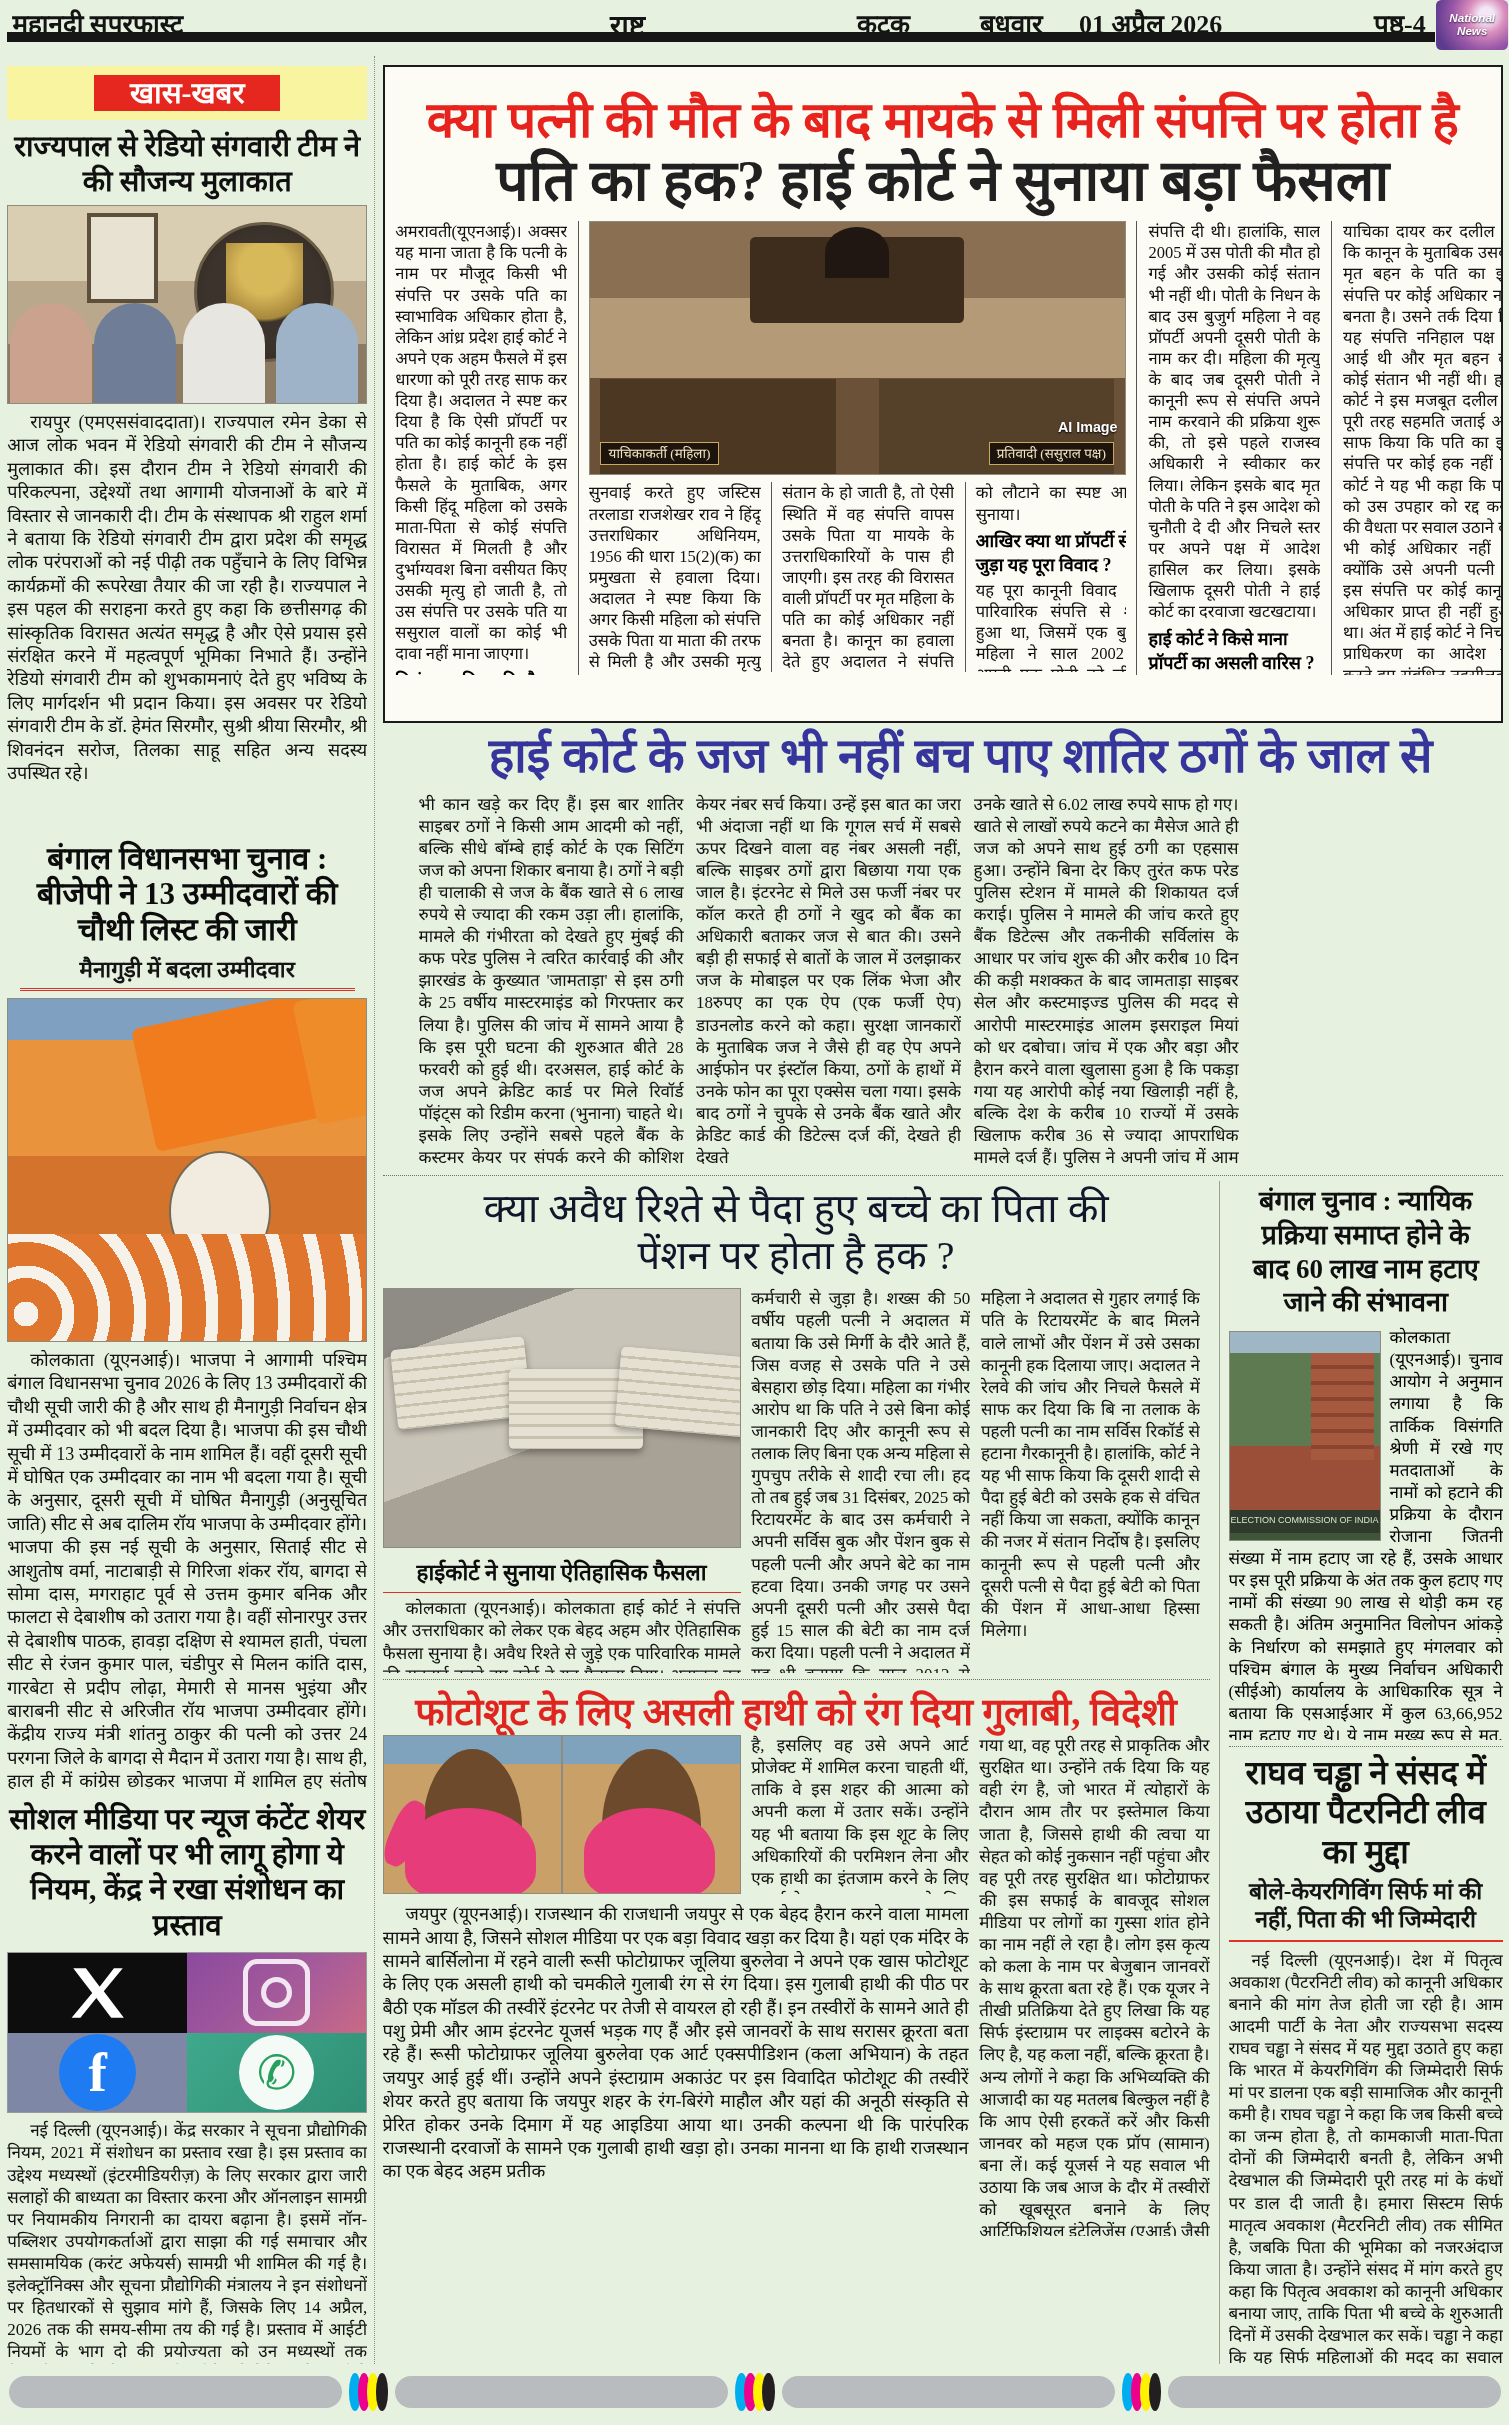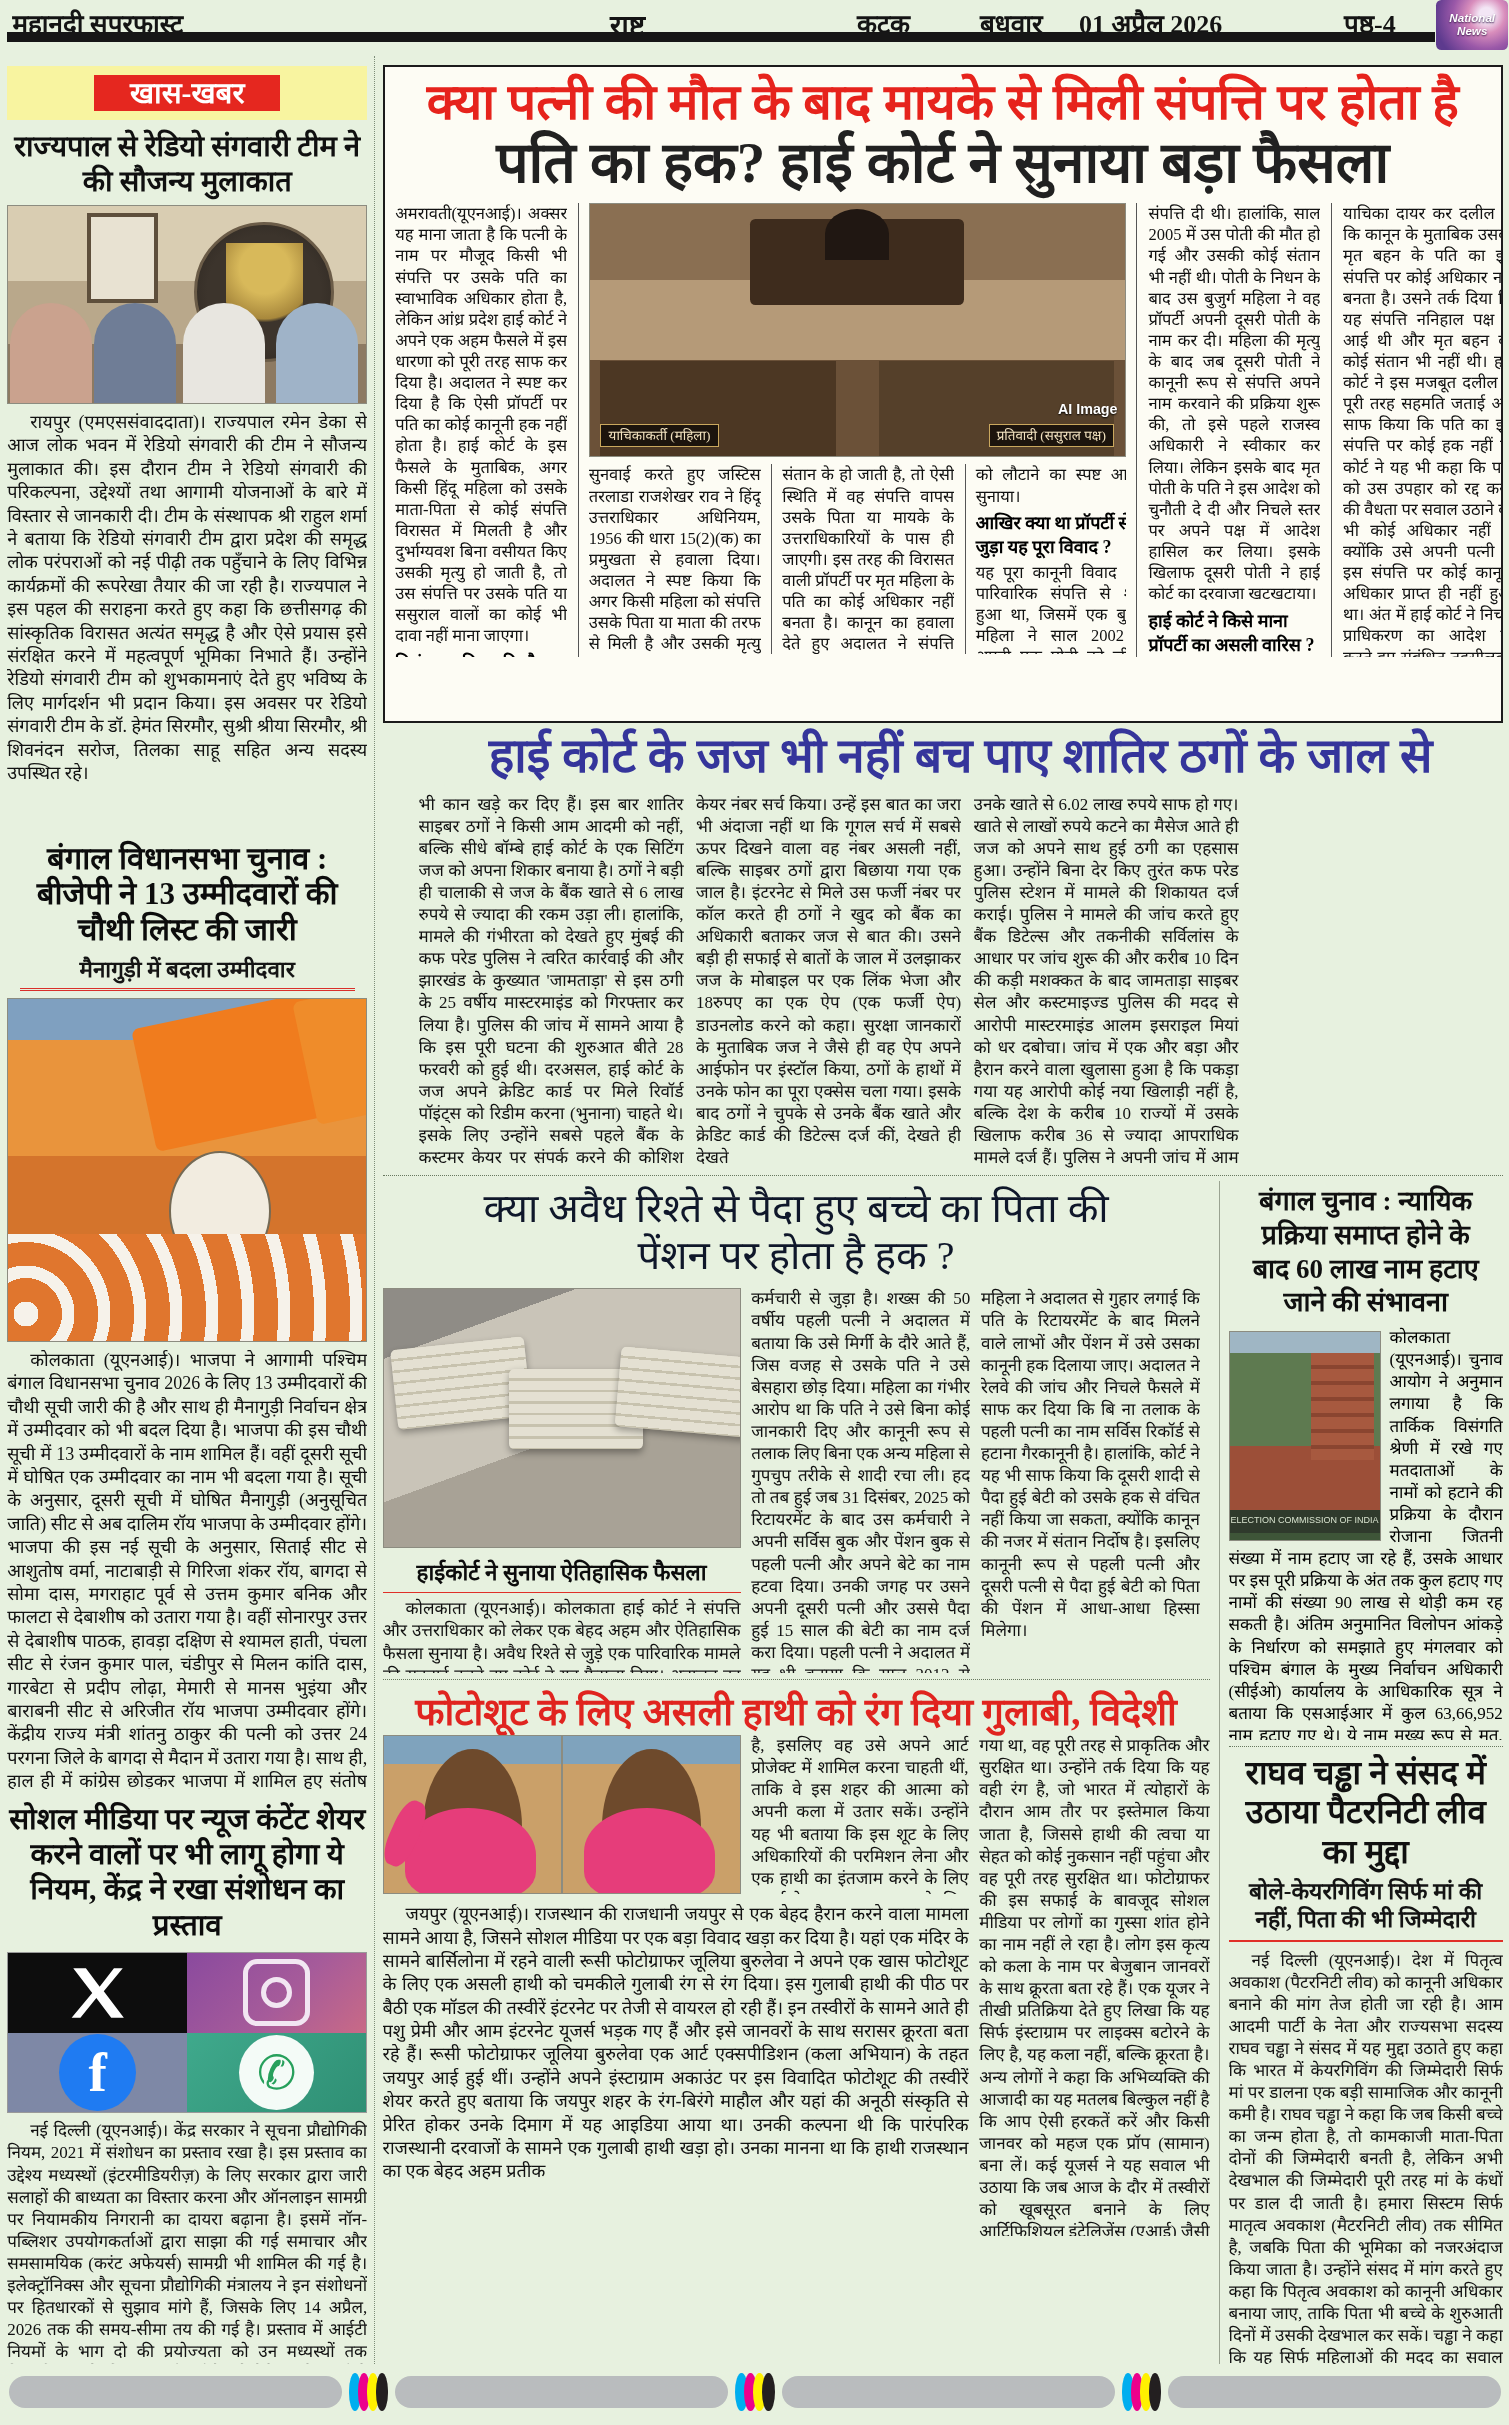--- a/index.html
+++ b/index.html
@@ -7,21 +7,21 @@
   .page{position:relative;width:1510px;height:2426px;background:#e7f1df;overflow:hidden;}
 
   
   .masthead{position:relative;height:52px;}
   .m-item{position:absolute;top:5.4px;font-weight:bold;font-size:26px;color:#141414;white-space:nowrap;}
   .m-paper{left:12.5px;}
   .m-edition{left:610px;font-size:28px;}
   .m-city{left:857px;}
   .m-day{left:980px;}
   .m-date{left:1079px;}
-  .m-page{left:1344px;}
+  .m-page{left:1374px;}
   .m-rule{position:absolute;left:7.2px;right:75px;top:32px;height:9.8px;background:#161616;}
   .m-logo{position:absolute;right:1.8px;top:0;width:72px;height:50px;border-radius:5.4px;
     background:radial-gradient(circle at 70% 30%, #f3e6f5 0 12%, #d98ebc 30%, #9a58a8 55%, #5d3a8e 85%);
     display:flex;flex-direction:column;align-items:center;justify-content:center;color:#fff;
     font-family:"Liberation Sans",sans-serif;font-style:italic;font-weight:bold;font-size:11.6px;line-height:1.1;
     text-shadow:0 0.9px 1.8px #3a1d4e;}
 
   
   .content{display:flex;padding:3.6px 7.2px 0 7.2px;height:2308px;}
   .sidebar{width:360px;flex:none;overflow:hidden;}
@@ -69,21 +69,21 @@
   .insta-glyph:after{content:"";position:absolute;left:12.5px;top:12.5px;width:21.5px;height:21.5px;border:5.4px solid #f2e6f2;border-radius:50%;}
   .ic-fb{background:#7e88a6;}
   .fb-circle{width:77px;height:77px;border-radius:50%;background:#1f7bf2;color:#fff;display:flex;align-items:center;justify-content:center;
      font-weight:bold;font-size:55px;font-family:"Liberation Serif",serif;}
   .ic-wa{background:linear-gradient(135deg,#3fa98c,#2f8f74);}
   .wa-circle{width:75px;height:75px;border-radius:50%;background:#f4fbf7;display:flex;align-items:center;justify-content:center;
      color:#27a05c;font-size:47px;}
 
   
   .lead-box{border:2.7px solid #1b1b1b;background:#fdfcf4;margin-top:9px;padding:7.2px 10.7px;height:640px;overflow:hidden;}
-  .lead-h1{color:#e6231c;font-size:50px;font-weight:bold;text-align:center;line-height:1.12;margin:0 0 0 0;}
+  .lead-h1{color:#e6231c;font-size:50px;font-weight:bold;text-align:center;line-height:1.12;margin:18px 0 0 0;}
   .lead-h2{color:#212121;font-size:57px;font-weight:bold;text-align:center;line-height:1.1;margin:1.8px 0 9px 0;}
   .lead-cols{display:flex;gap:10.7px;height:454px;}
   .lcol{width:172px;flex:none;overflow:hidden;}
   .lcol + .lcol,.lead-mid + .lcol{border-left:0.9px solid #555;padding-left:11px;}
   .lead-mid{width:537px;flex:none;display:flex;flex-direction:column;border-left:0.9px solid #555;padding-left:9.8px;}
   .lead-body{font-size:16.5px;line-height:1.28;text-align:justify;color:#111;}
   .lead-subhead{font-size:18px;font-weight:bold;margin:3.6px 0;color:#000;}
   .court-photo{height:252px;background:linear-gradient(180deg,#8a6f52 0 30%,#b59a78 30% 62%,#6b5138 62% 100%);}
   .court-photo .bench{position:absolute;left:30%;top:6%;width:40%;height:34%;background:#3e2c1d;border-radius:5.4px;}
   .court-photo .judge{position:absolute;left:44%;top:2%;width:12%;height:20%;border-radius:50% 50% 0 0;background:#201712;}

